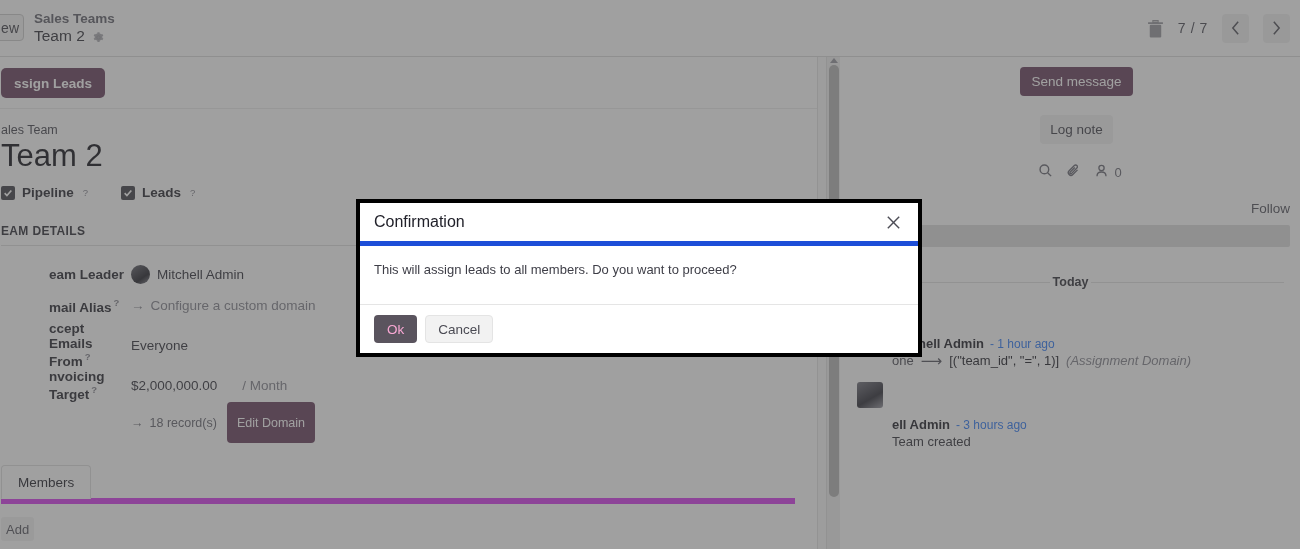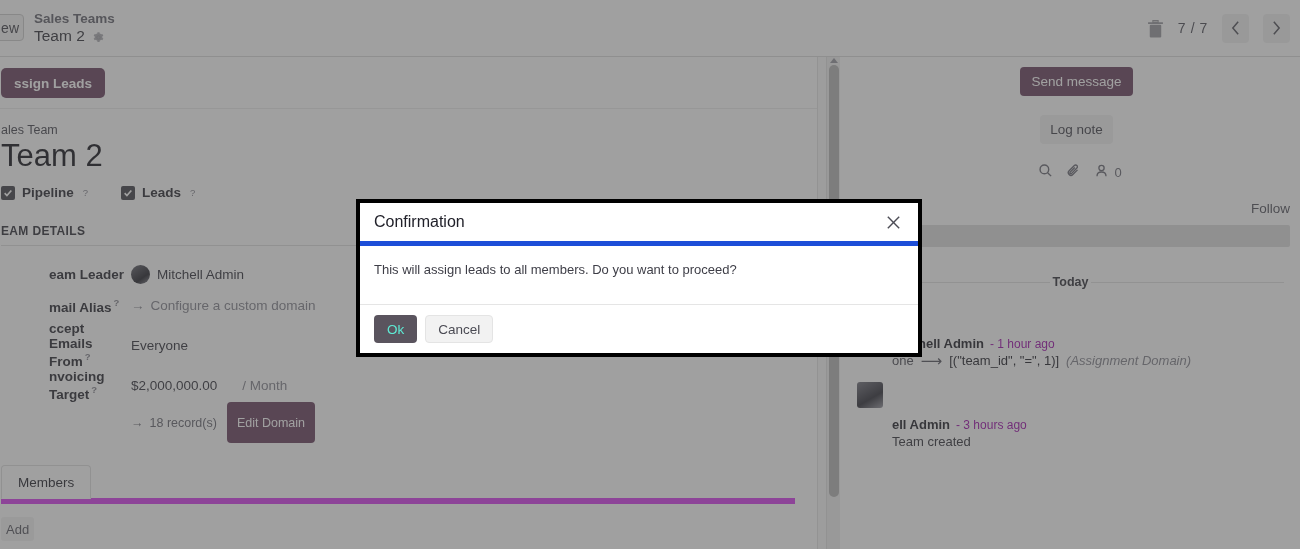--- a/index.html
+++ b/index.html
@@ -194,21 +194,21 @@
     display: flex; align-items: center; gap: 3px;
     padding: 0 16px; margin-top: 28px;
   }
   .today-line { flex: 1; height: 1px; background: #e3e3e3; }
   .today-lbl { font-size: 12.5px; font-weight: 700; color: #3c3c44; }
 
   .msg { display: flex; gap: 9px; padding: 12px 14px 0 16px; }
   .msg-body { flex: 1; }
   .msg-head { display: flex; align-items: baseline; gap: 6px; }
   .msg-author { font-size: 13px; font-weight: 700; color: #2d2d35; }
-  .msg-time { font-size: 12px; color: #a21caf; margin-top: 36px; }
+  .msg-time { font-size: 12px; color: #3b82f6; margin-top: 36px; }
   .msg-text { font-size: 13px; color: #3c3c44; margin-top: 2px; display: flex; align-items: center; gap: 7px; flex-wrap: wrap;}
   .old-val { color: #55555e; }
   .arrow-ico { color: #5c5c66; font-size: 15px; line-height: 1; }
   .new-val { color: #2d2d35; }
   .track-field { color: #8a8a93; font-style: italic; }
 
   
   .overlay {
     position: absolute; left: 0; top: 0;
     width: 1300px; height: 549px;
@@ -241,21 +241,21 @@
     font-size: 13px; color: #3e3e47;
     border-bottom: 1px solid #e5e5e5;
   }
   .modal-foot {
     height: 48px; flex: 0 0 48px;
     display: flex; align-items: center; gap: 8px;
     padding: 0 14px;
   }
   .btn-ok {
     height: 28px; padding: 0 13px; border-radius: 4px;
-    background: #5a545e; color: #5eead4; font-size: 13.5px;
+    background: #5a545e; color: #f9a8d4; font-size: 13.5px;
     display: inline-flex; align-items: center;
   }
   .btn-cancel {
     height: 28px; padding: 0 12px; border-radius: 4px;
     background: #f2f2f2; color: #4a4a53; font-size: 13.5px;
     border: 1px solid #e4e4e4;
     display: inline-flex; align-items: center;
   }
 </style>
 </head>

